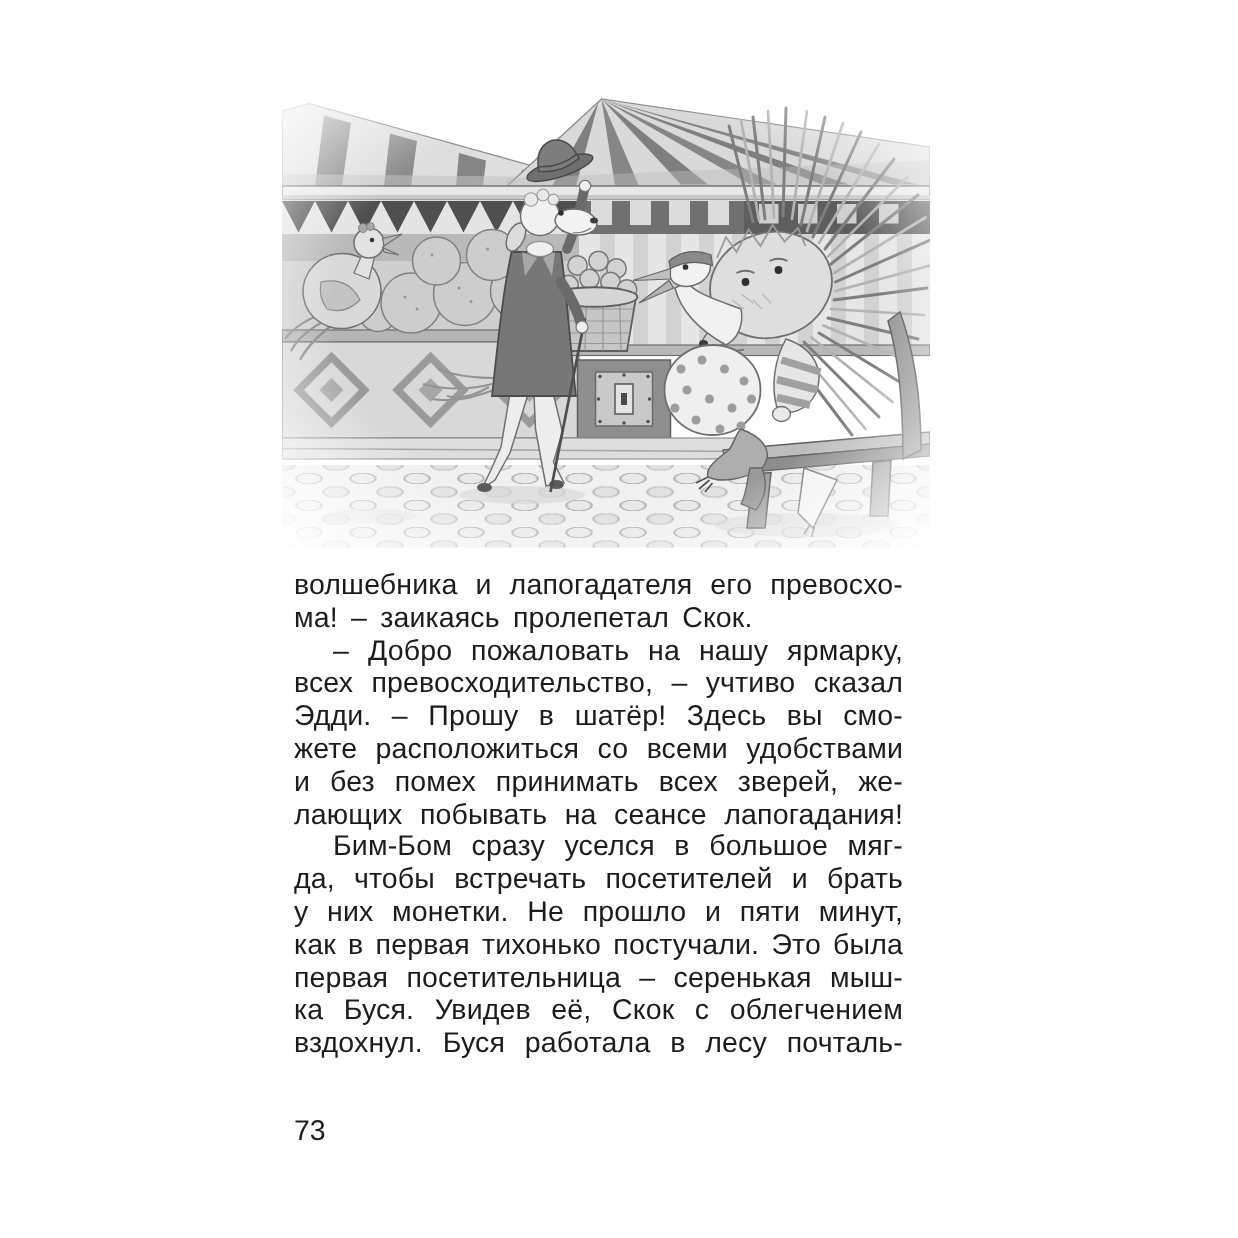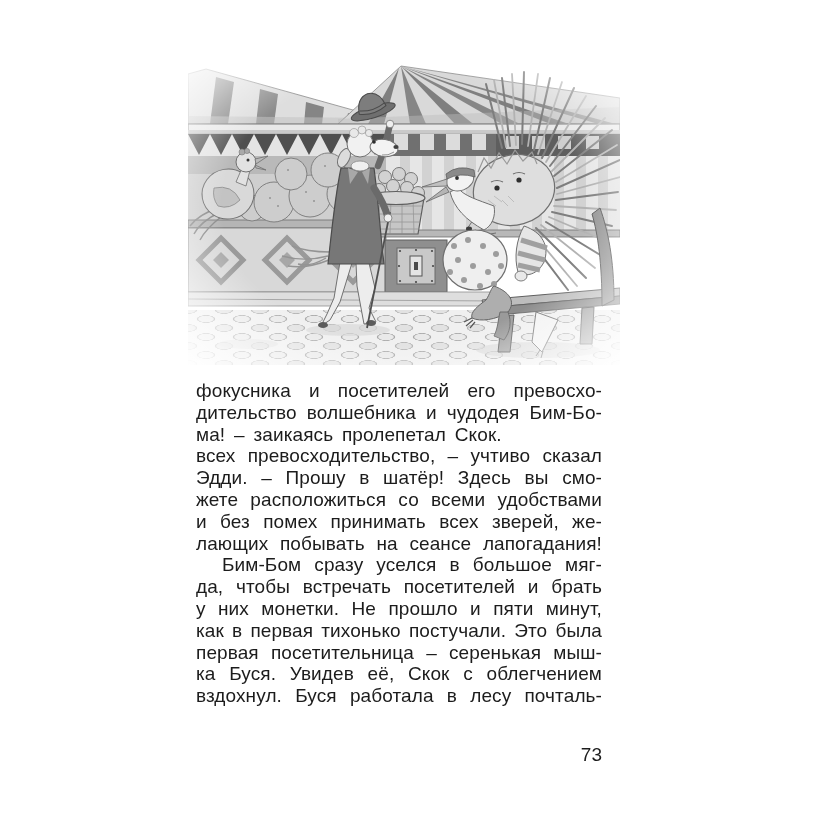--- a/index.html
+++ b/index.html
@@ -27,21 +27,21 @@
   }
   
   .text-block{
     position:absolute;left:196px;top:380px;width:406px;
     font-size:19px;line-height:21.8px;color:#1c1c1c;letter-spacing:.1px;
   }
   .line{text-align:justify;text-align-last:justify;white-space:normal;}
   .line.no-just{text-align:right;text-align-last:left;word-spacing:.18em;}
   .line.indent{text-indent:26px;}
   .folio{
-    position:absolute;left:196px;top:744px;width:406px;text-align:right;
+    position:absolute;left:196px;top:744px;width:406px;text-align:left;
     font-size:19px;color:#1c1c1c;
   }
 </style>
 </head>
 <body>
 
 <div class="illustration" role="img" aria-label="Карандашная иллюстрация: ярмарка под полосатыми шатрами. Ягнёнок в тёмном пальто приподнимает шляпу и опирается на трость; слева прилавок с курицей и корзиной яблок; справа большой дикобраз с гусем сидит на деревянной скамье на булыжной мостовой.">
 
   <div class="cobbles"></div>
 
@@ -350,23 +350,23 @@
         <path d="M170,50 Q172,34 184,33 Q196,34 198,50 Q184,56 170,50 Z" fill="#7d7d7d" stroke="#4a4a4a" stroke-width="1"></path>
         <path d="M171,47 Q184,52 197,47" stroke="#4a4a4a" stroke-width="1" fill="none"></path>
       </g>
     </g>
   </svg>
 
   <div class="vignette"></div>
 </div>
 
 <div class="text-block">
-    <div class="line">фокусника и посетителей его превосхо-</div>
-    <div class="line">дительство волшебника и чудодея Бим-Бо-</div>
+    <div class="line">волшебника и лапогадателя его превосхо-</div>
     <div class="line no-just">ма! – заикаясь пролепетал Скок.</div>
+    <div class="line indent">– Добро пожаловать на нашу ярмарку,</div>
     <div class="line">всех превосходительство, – учтиво сказал</div>
     <div class="line">Эдди. – Прошу в шатёр! Здесь вы смо-</div>
     <div class="line">жете расположиться со всеми удобствами</div>
     <div class="line">и без помех принимать всех зверей, же-</div>
     <div class="line">лающих побывать на сеансе лапогадания!</div>
     <div class="line indent">Бим-Бом сразу уселся в большое мяг-</div>
     <div class="line">да, чтобы встречать посетителей и брать</div>
     <div class="line">у них монетки. Не прошло и пяти минут,</div>
     <div class="line">как в первая тихонько постучали. Это была</div>
     <div class="line">первая посетительница – серенькая мыш-</div>

